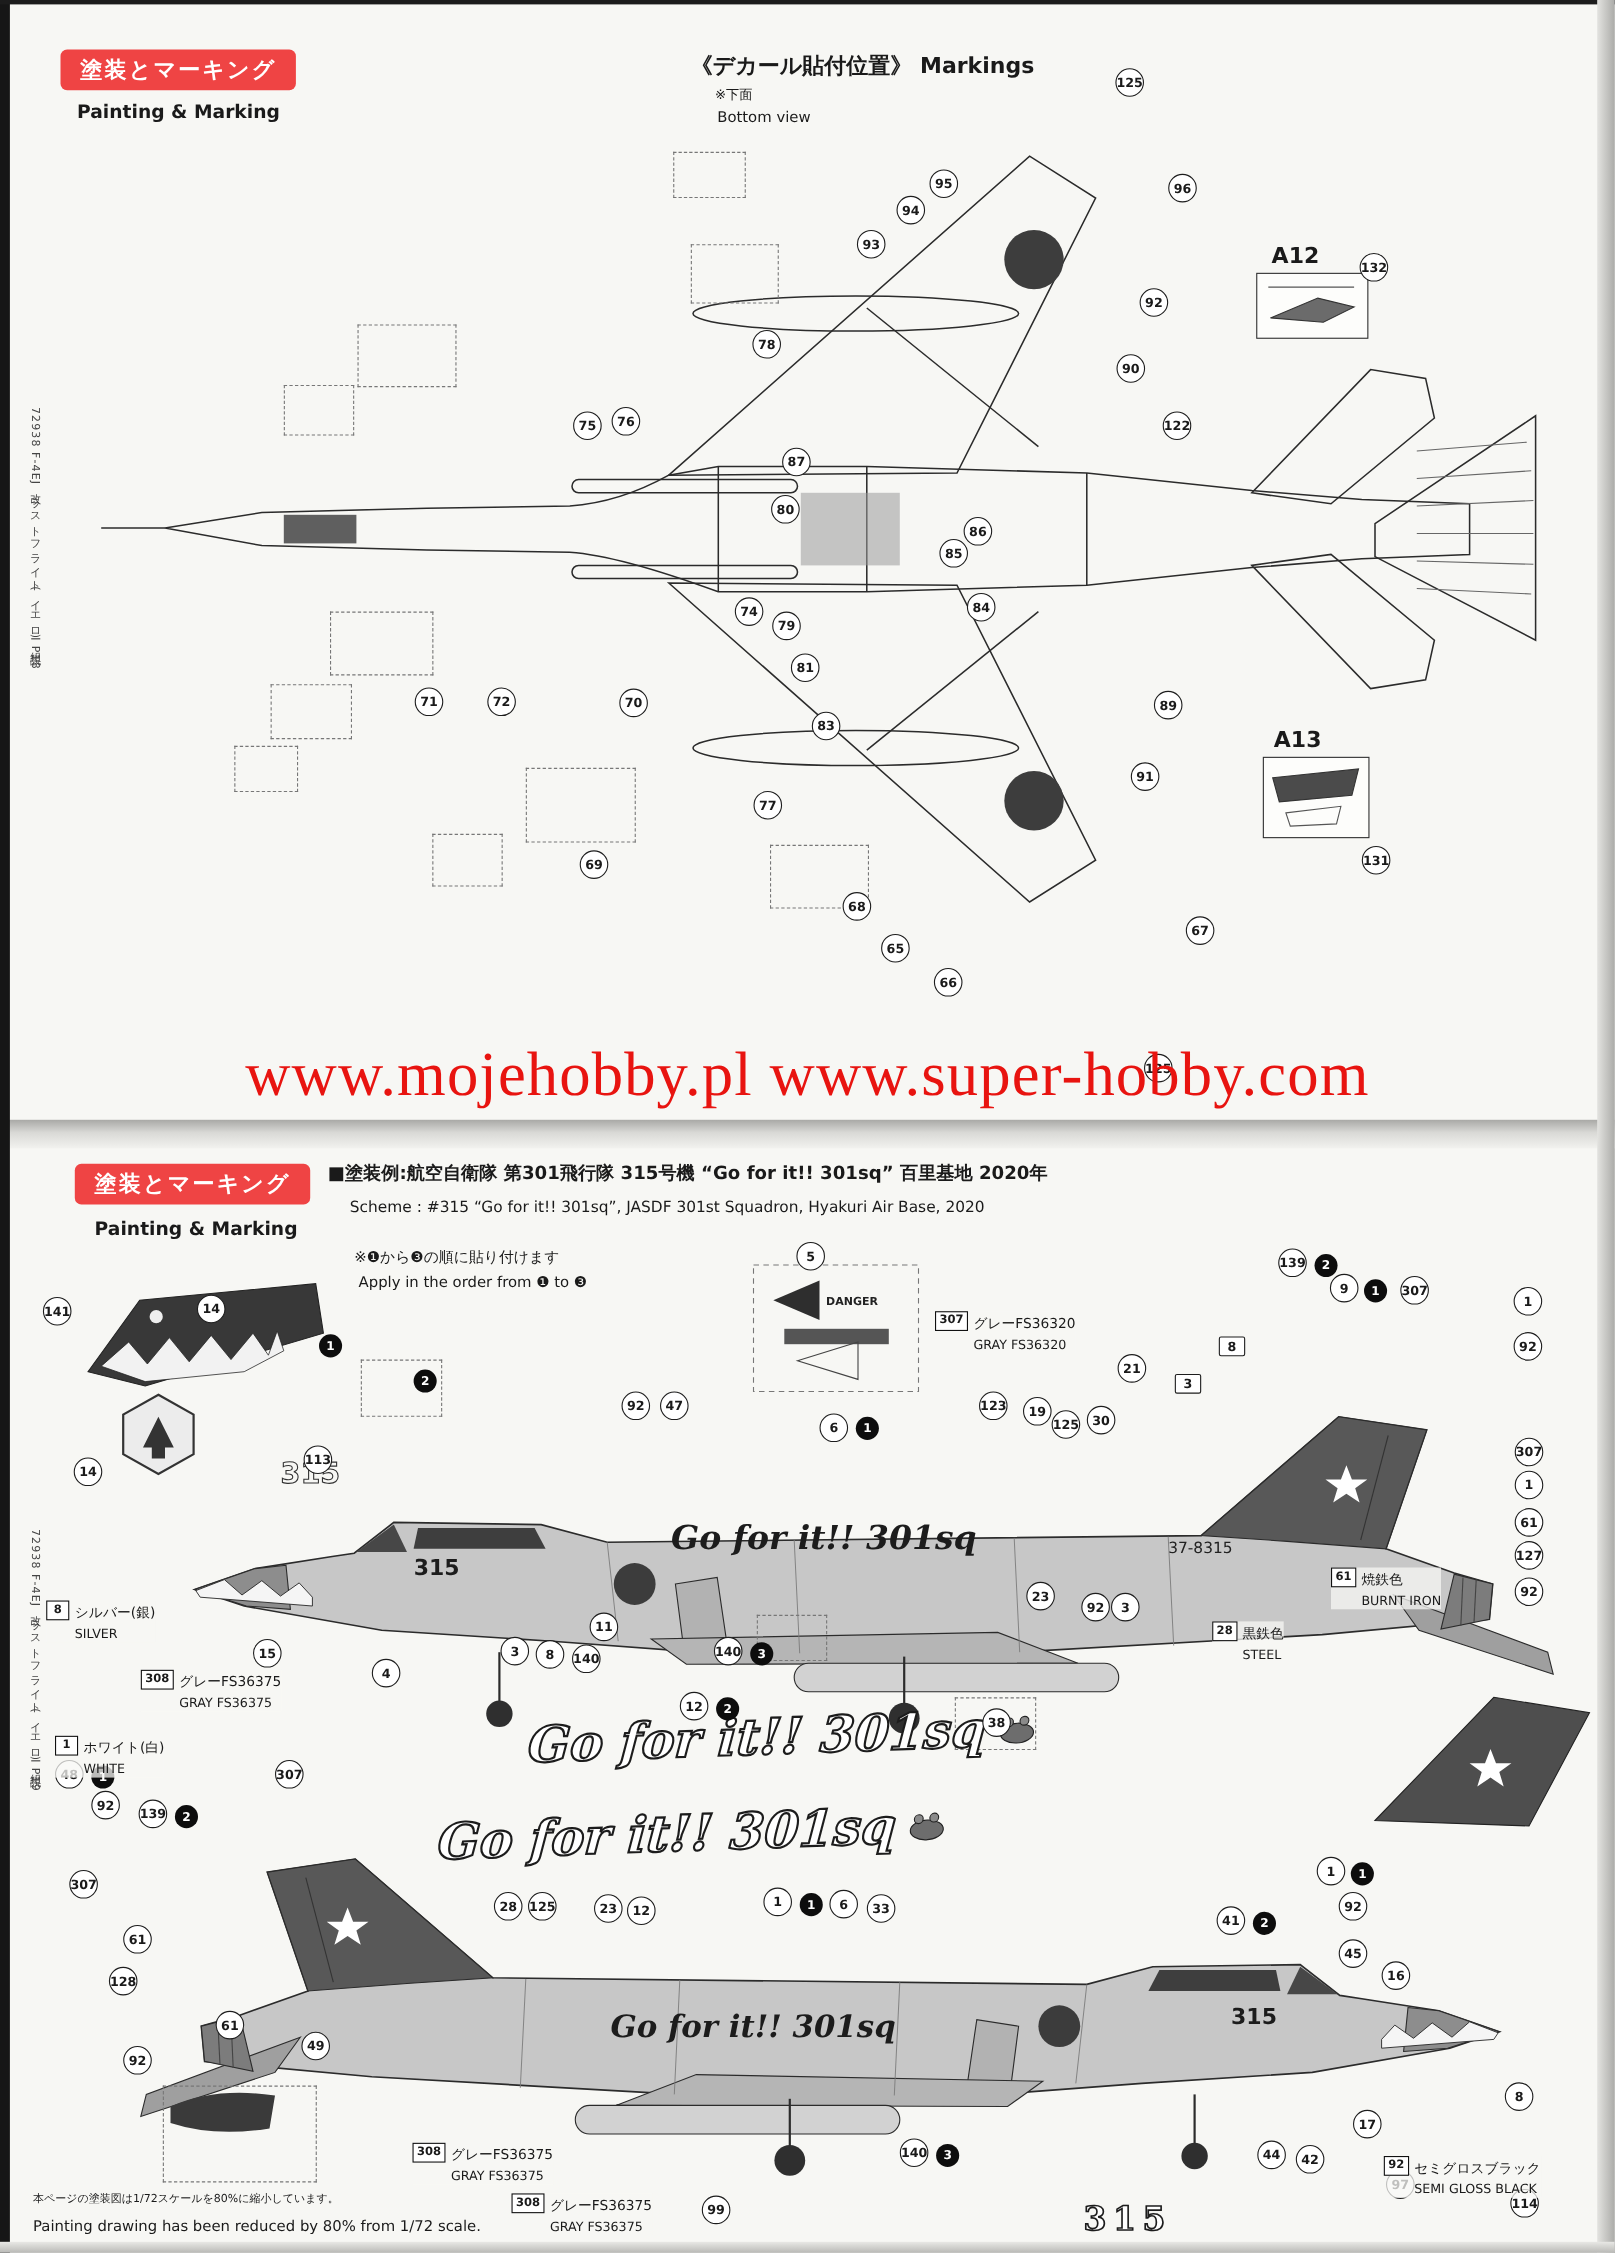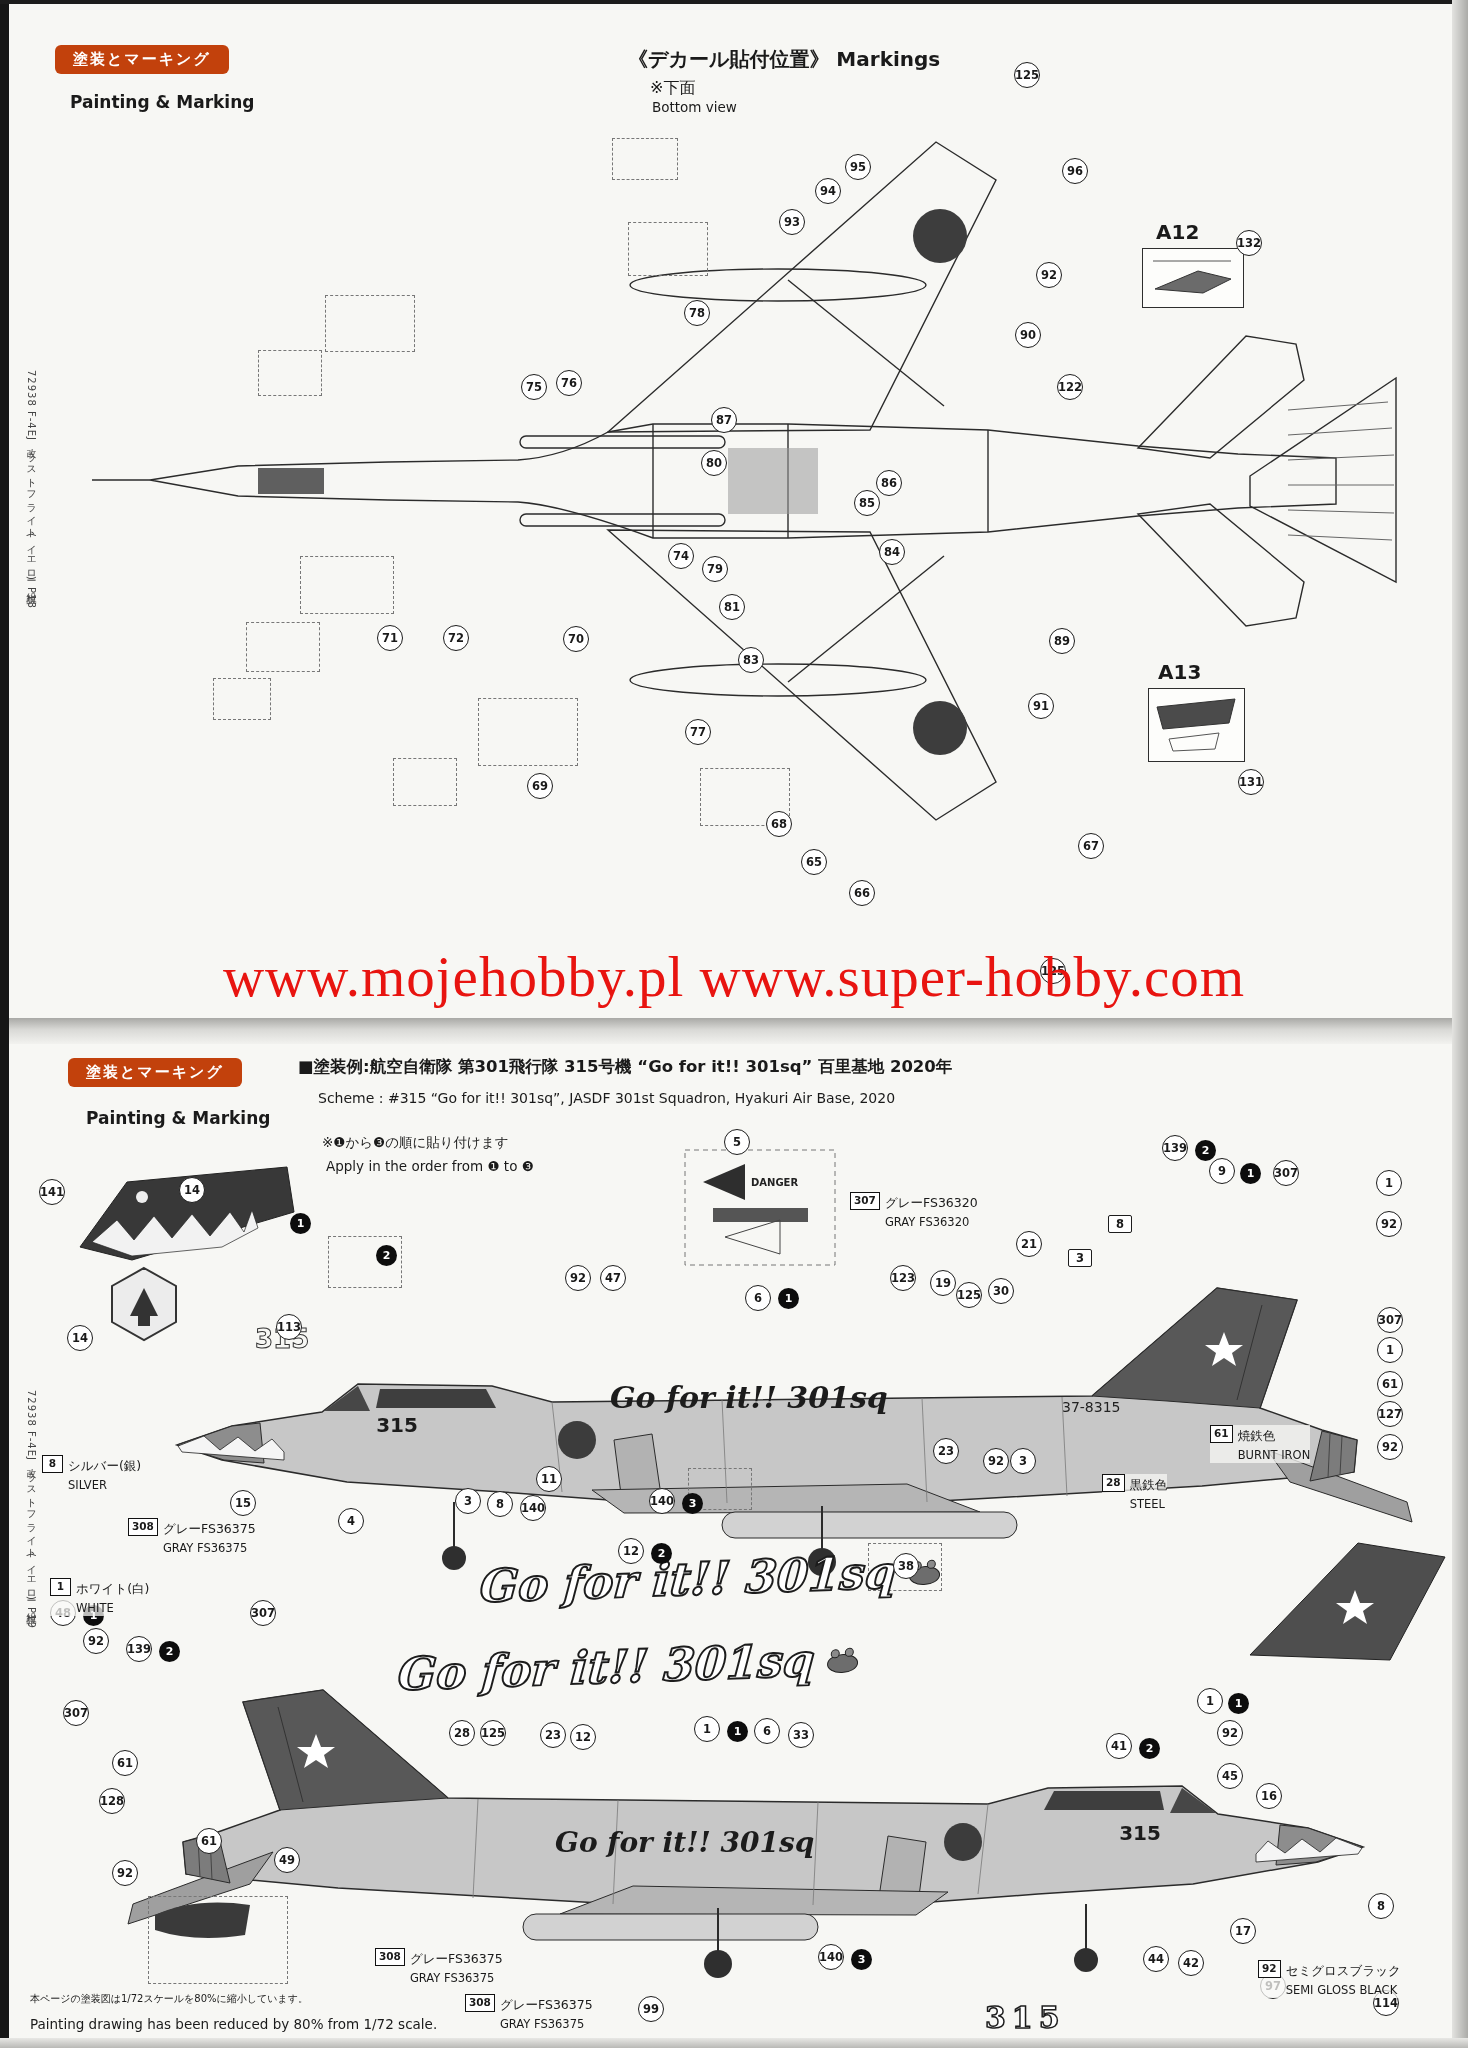--- a/index.html
+++ b/index.html
@@ -3,21 +3,21 @@
 <meta charset="utf-8">
 <style>
   html,body{margin:0;padding:0;background:#888;}
   .page{position:relative;width:1468px;height:2048px;background:#f7f7f4;overflow:hidden;
         font-family:"DejaVu Sans","Liberation Sans",sans-serif;color:#1a1a1a;}
   .edge-left{position:absolute;left:0;top:0;width:9px;height:100%;background:#161616;z-index:40;}
   .edge-top{position:absolute;left:0;top:0;width:100%;height:4px;background:#1c1c1c;z-index:40;}
   .edge-right{position:absolute;right:0;top:0;width:16px;height:100%;background:linear-gradient(to right,#e3e3e0,#ababa8);z-index:40;}
   .edge-bottom{position:absolute;left:0;bottom:0;width:100%;height:10px;background:linear-gradient(#e8e8e5,#b9b9b6);z-index:40;}
   .page-gap{position:absolute;left:0;top:1018px;width:100%;height:26px;background:linear-gradient(#a9a9a6,#d9d9d6 45%,#f2f2ef);z-index:2;}
-  .badge{position:absolute;background:#c2410c;color:#fff;font-weight:bold;font-size:15px;
+  .badge{position:absolute;background:#ef4444;color:#fff;font-weight:bold;font-size:20px;
          padding:5px 18px;border-radius:6px;letter-spacing:2px;z-index:4;}
   .bold-sub{position:absolute;font-weight:bold;font-size:17px;z-index:4;}
   .txt{position:absolute;z-index:4;white-space:nowrap;}
   .co{position:absolute;width:26px;height:26px;border:1.5px solid #1d1d1d;border-radius:50%;background:#fff;
       font-size:11.5px;font-weight:bold;display:flex;align-items:center;justify-content:center;
       box-sizing:border-box;z-index:6;}
   .co.box{border-radius:2px;width:24px;height:18px;}
   .dot{position:absolute;width:21px;height:21px;border-radius:50%;background:#0d0d0d;color:#fff;
        font-size:11px;font-weight:bold;display:flex;align-items:center;justify-content:center;z-index:6;}
   .paint{position:absolute;display:flex;gap:5px;align-items:flex-start;z-index:7;background:rgba(247,247,244,.75);}
@@ -48,21 +48,21 @@
 
   <div class="edge-left"></div>
   <div class="edge-top"></div>
   <div class="edge-right"></div>
   <div class="edge-bottom"></div>
   <div class="page-gap"></div>
 
   <div class="badge" style="left:55px;top:45px">塗装とマーキング</div>
   <div class="bold-sub" style="left:70px;top:92px">Painting &amp; Marking</div>
   <div class="txt" style="left:628px;top:46px;font-weight:bold;font-size:20px">《デカール貼付位置》 Markings</div>
-  <div class="txt" style="left:650px;top:78px;font-size:16px">※下面</div>
+  <div class="txt" style="left:650px;top:78px;font-size:12px">※下面</div>
   <div class="txt" style="left:652px;top:99px;font-size:13.5px">Bottom view</div>
 
   <div class="side-text" style="top:370px">72938 F-4EJ改 ラストフライト(イエロー) 組説P18</div>
   <div class="side-text" style="top:1390px">72938 F-4EJ改 ラストフライト(イエロー) 組説P19</div>
 
   <svg viewBox="0 0 1320 905" style="position:absolute;left:88px;top:80px;width:1320px;height:905px;z-index:1">
     <g stroke="#2b2b2b" stroke-width="1.4" fill="none">
       <line x1="4" y1="400" x2="62" y2="400"></line>
       <path d="M62,400 L150,386 L300,382 L430,380 Q475,377 520,352 L565,344 L700,344 L900,350 L1050,366 L1150,374 L1248,378 L1248,424 L1150,428 L1050,436 L900,452 L700,458 L565,458 Q475,425 430,422 L300,420 L150,416 Z"></path>
       <path d="M520,352 L848,62 L908,100 L782,350 Z"></path>

